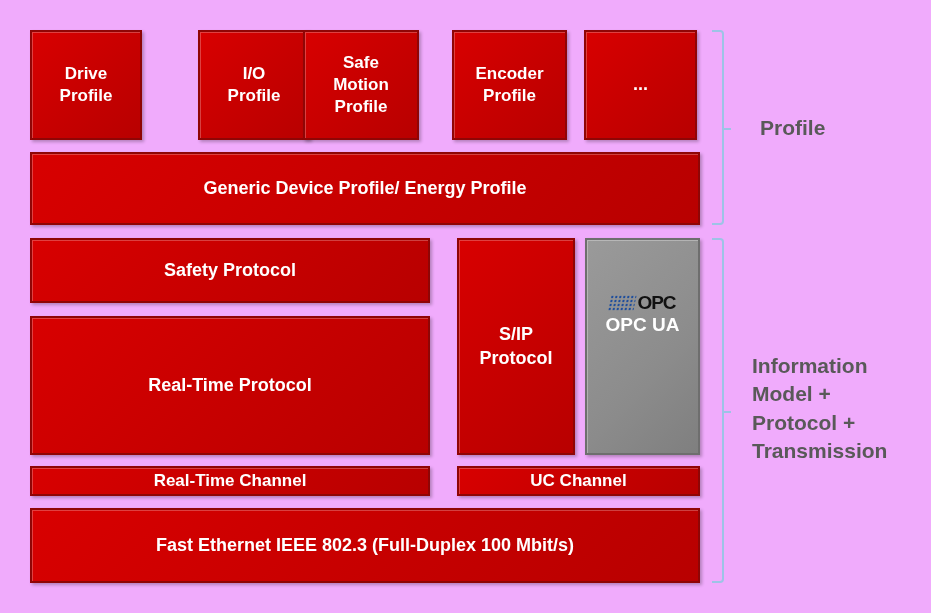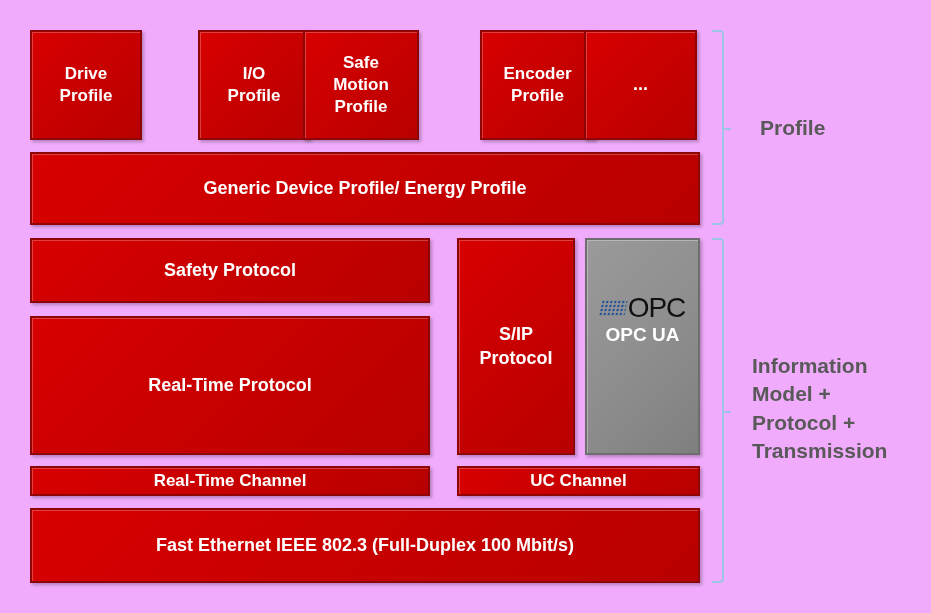--- a/index.html
+++ b/index.html
@@ -49,22 +49,22 @@
   }
   .opc-dots {
     width: 26px;
     height: 16px;
     background-image: radial-gradient(#1f4e9c 1px, transparent 1.4px);
     background-size: 4px 4px;
     transform: skewX(-12deg);
   }
   .opc-logo-text {
     color: #111111;
-    font-size: 28px;
-    font-weight: normal;
+    font-size: 19px;
+    font-weight: bold;
     letter-spacing: -1px;
     text-align: right;
   }
   .opc-ua-label {
     color: #ffffff;
     font-weight: bold;
     font-size: 19px;
   }
   .bracket {
     position: absolute;
@@ -97,21 +97,21 @@
 
   <div class="block fs17" style="left:30px; top:30px; width:112px; height:110px; padding:0 10px;">
     <span>Drive Profile</span>
   </div>
   <div class="block fs17" style="left:166px; top:30px; width:112px; height:110px; padding:0 14px;margin-left:32px;">
     <span>I/O Profile</span>
   </div>
   <div class="block fs17" style="left:303px; top:30px; width:116px; height:110px; padding:0 18px;">
     <span>Safe Motion Profile</span>
   </div>
-  <div class="block fs17" style="left:452px; top:30px; width:115px; height:110px; padding:0 14px;margin-left:28px;">
+  <div class="block fs17" style="left:452px; top:30px; width:115px; height:110px; padding:0 14px;">
     <span>Encoder Profile</span>
   </div>
   <div class="block fs18" style="left:584px; top:30px; width:113px; height:110px;">
     <span>...</span>
   </div>
 
   <div class="block fs18" style="left:30px; top:152px; width:670px; height:73px;">
     <span>Generic Device Profile/ Energy Profile</span>
   </div>
 

